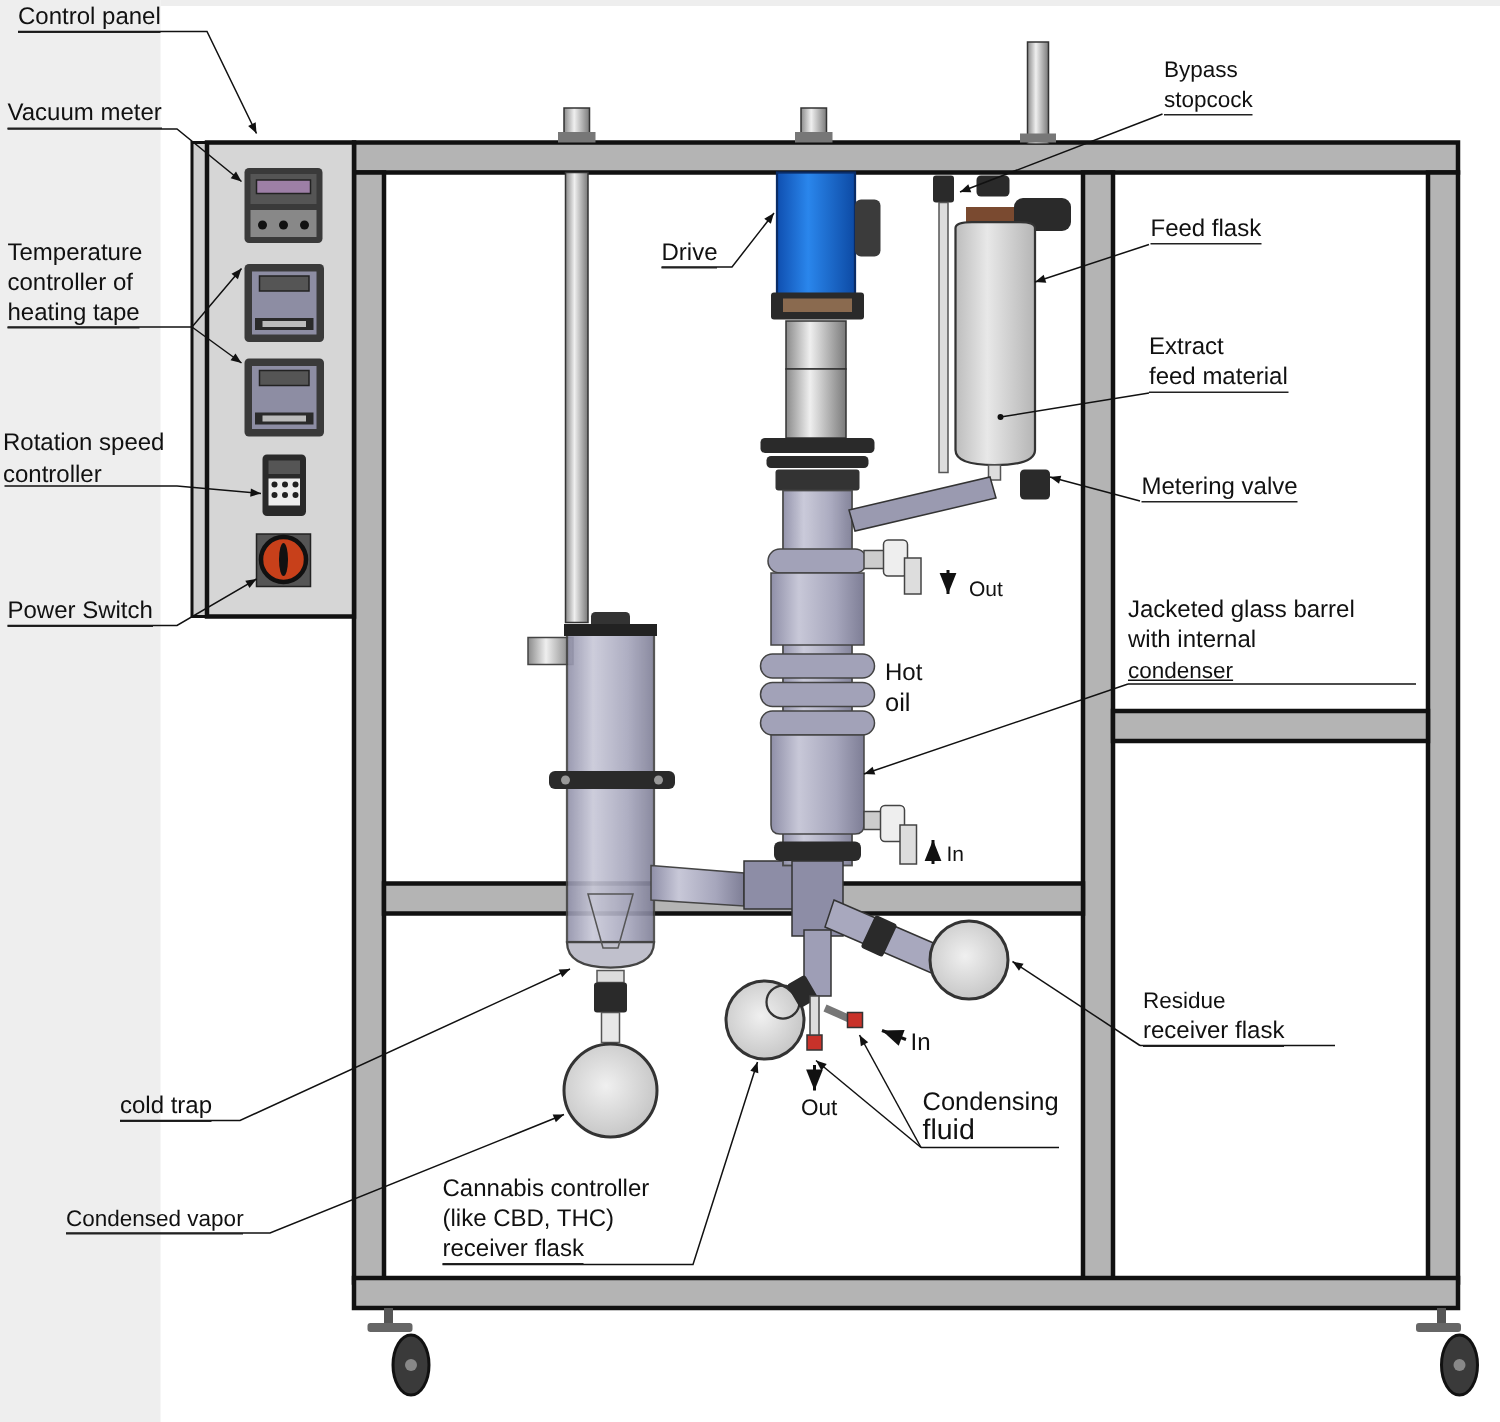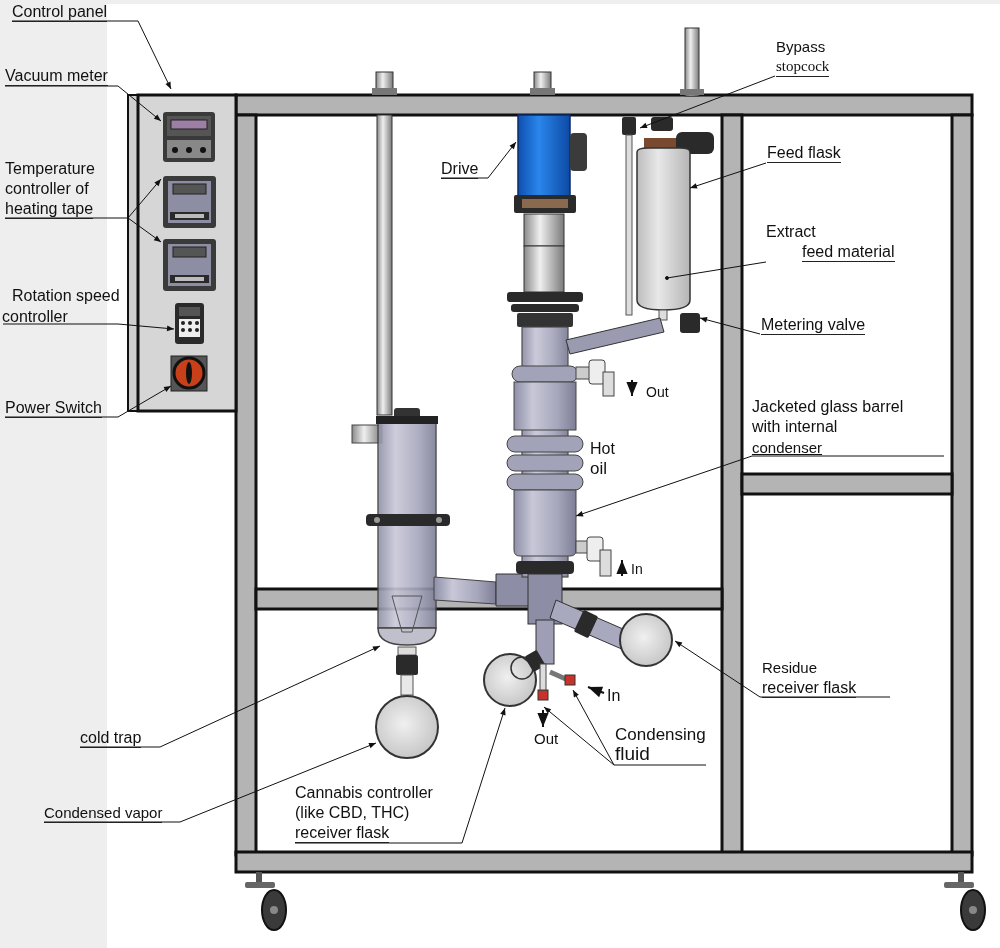--- a/index.html
+++ b/index.html
@@ -246,31 +246,31 @@
       <path d="M604,693 L588,687" marker-end="url(#arr)"></path>
       <path d="M543,710 L543,727" marker-end="url(#arr)"></path>
     </g>
   </svg>
 
   <div class="lbl u" style="left:12px;top:2px;">Control panel</div>
   <div class="lbl u" style="left:5px;top:66px;">Vacuum meter</div>
   <div class="lbl" style="left:5px;top:159px;text-align:right;">Temperature</div>
   <div class="lbl" style="left:5px;top:179px;">controller of</div>
   <div class="lbl u" style="left:5px;top:199px;">heating tape</div>
-  <div class="lbl" style="left:12px;top:286px;text-align:center;">Rotation speed</div>
+  <div class="lbl" style="left:2px;top:286px;text-align:center;">Rotation speed</div>
   <div class="lbl" style="left:2px;top:307px;">controller</div>
   <div class="lbl u" style="left:5px;top:398px;">Power Switch</div>
 
   <div class="lbl u" style="left:441px;top:159px;">Drive</div>
 
   <div class="lbl sm" style="left:776px;top:37px;">Bypass</div>
-  <div class="lbl sm u" style="left:776px;top:57px;font-family:Liberation Serif, serif;">stopcock</div>
+  <div class="lbl sm u" style="left:776px;top:57px;">stopcock</div>
   <div class="lbl u" style="left:767px;top:143px;">Feed flask</div>
   <div class="lbl" style="left:766px;top:222px;">Extract</div>
-  <div class="lbl u" style="left:766px;top:242px;margin-left:36px;">feed material</div>
+  <div class="lbl u" style="left:766px;top:242px;">feed material</div>
   <div class="lbl u" style="left:761px;top:315px;">Metering valve</div>
   <div class="lbl" style="left:646px;top:383px;font-size:14px;">Out</div>
   <div class="lbl" style="left:752px;top:397px;">Jacketed glass barrel</div>
   <div class="lbl" style="left:752px;top:417px;">with internal</div>
   <div class="lbl" style="left:752px;top:438px;font-size:15px;text-decoration:underline;">condenser</div>
   <div class="lbl" style="left:590px;top:439px;">Hot</div>
   <div class="lbl" style="left:590px;top:459px;font-size:17px;">oil</div>
   <div class="lbl" style="left:631px;top:560px;font-size:14px;">In</div>
   <div class="lbl" style="left:762px;top:658px;font-size:15px;">Residue</div>
   <div class="lbl u" style="left:762px;top:678px;">receiver flask</div>

